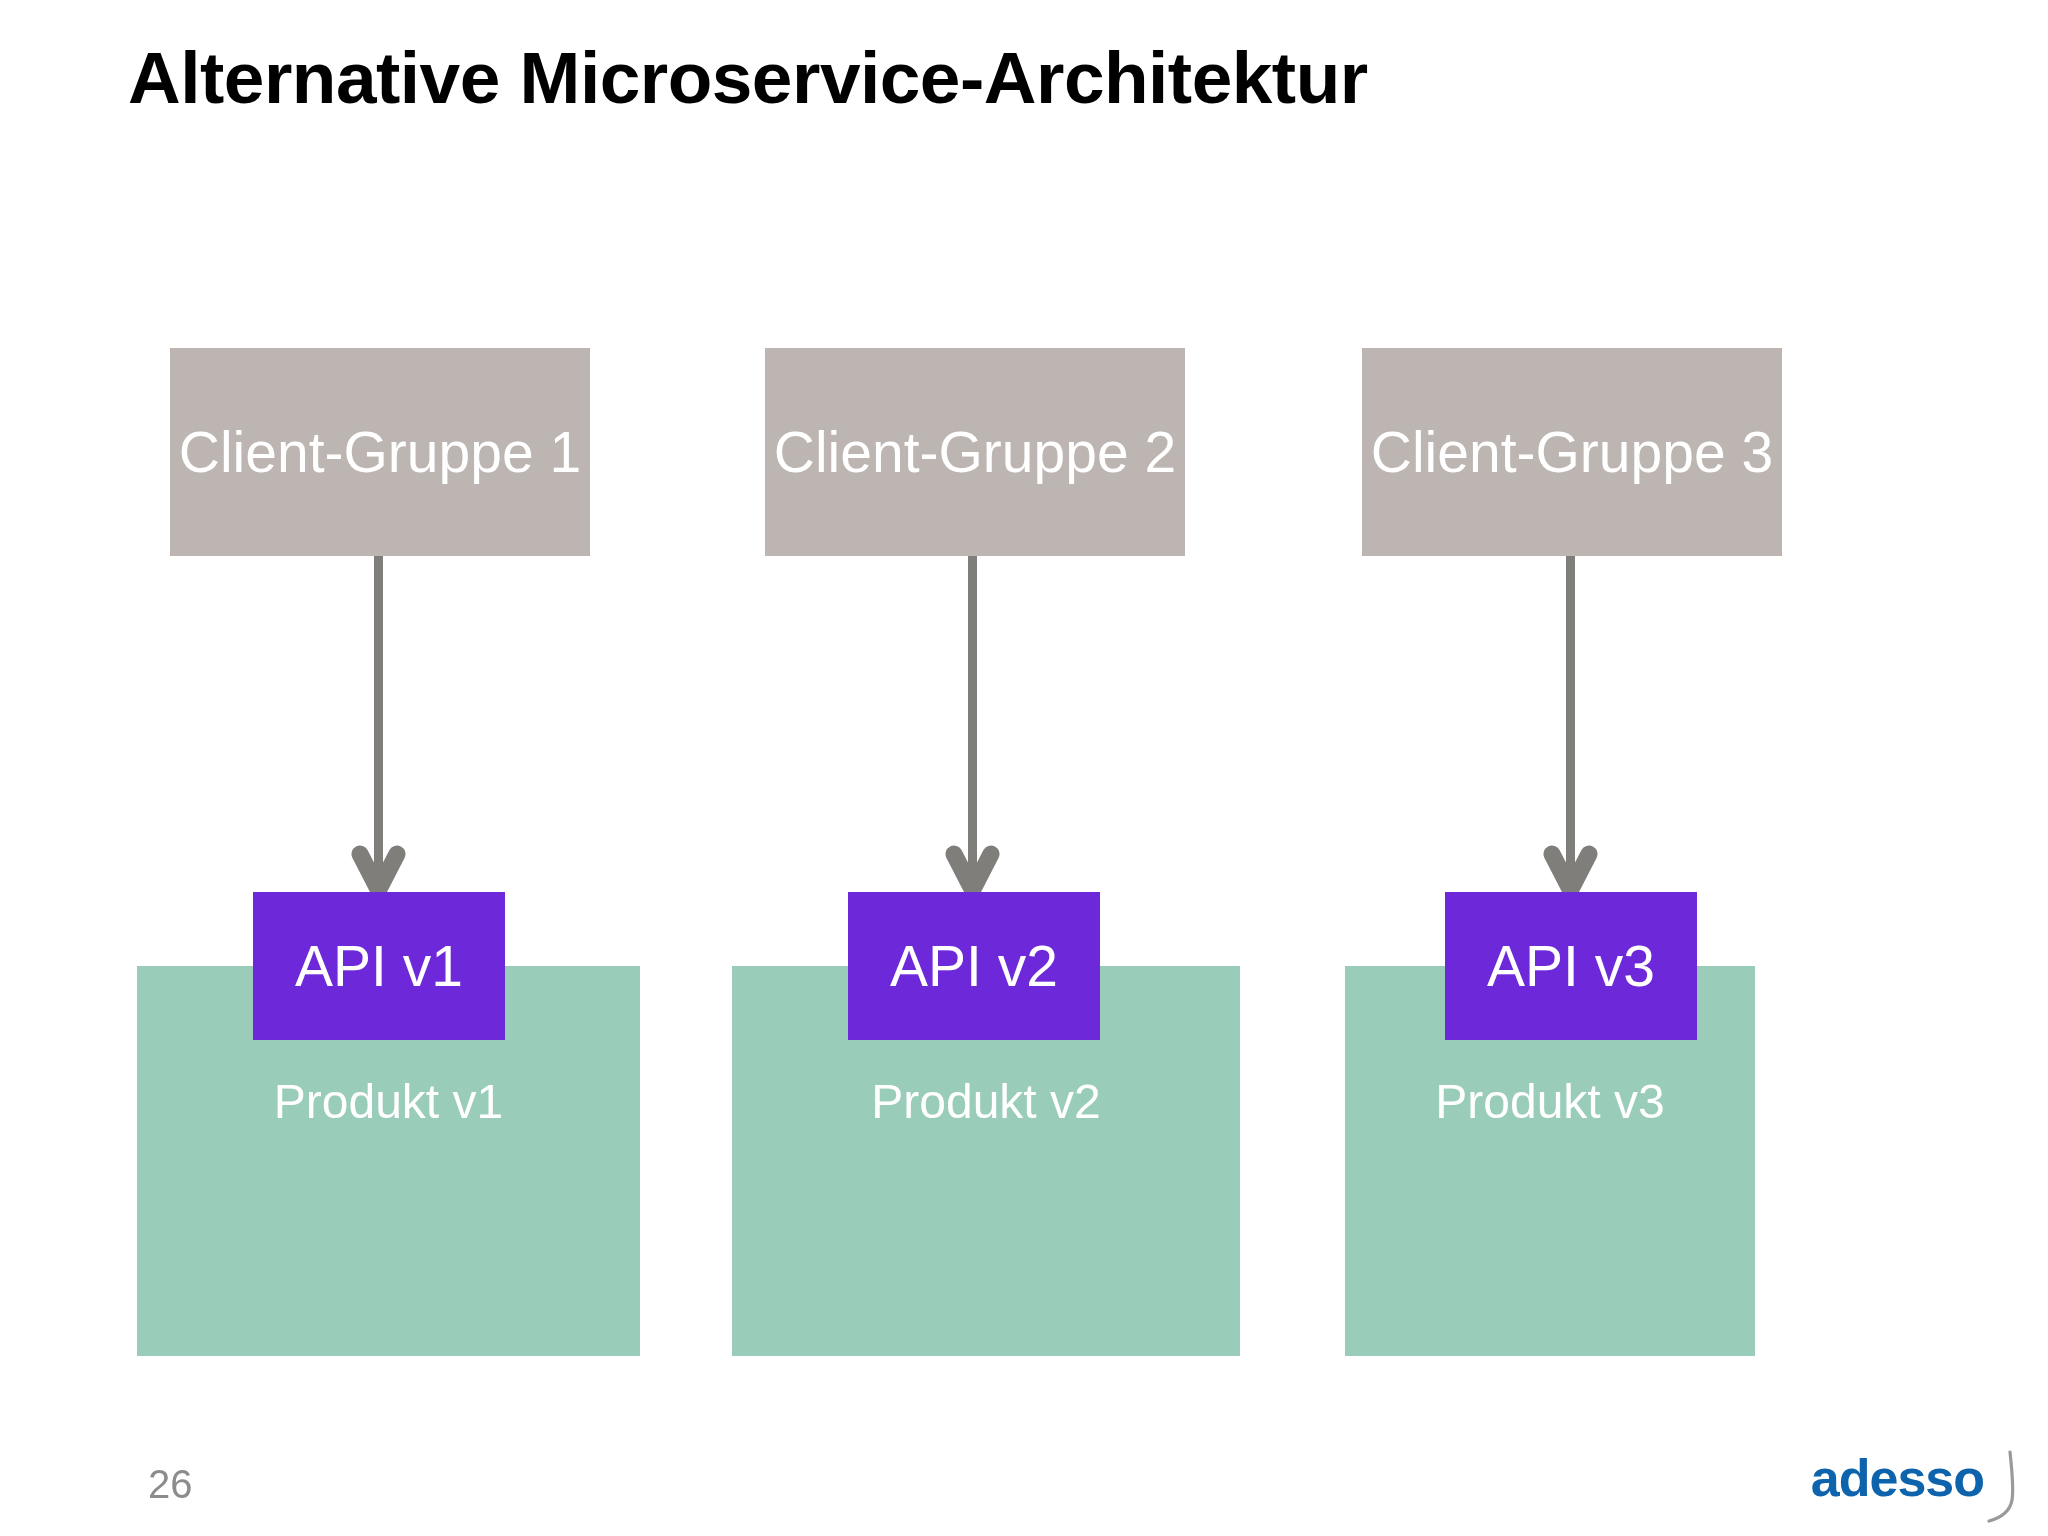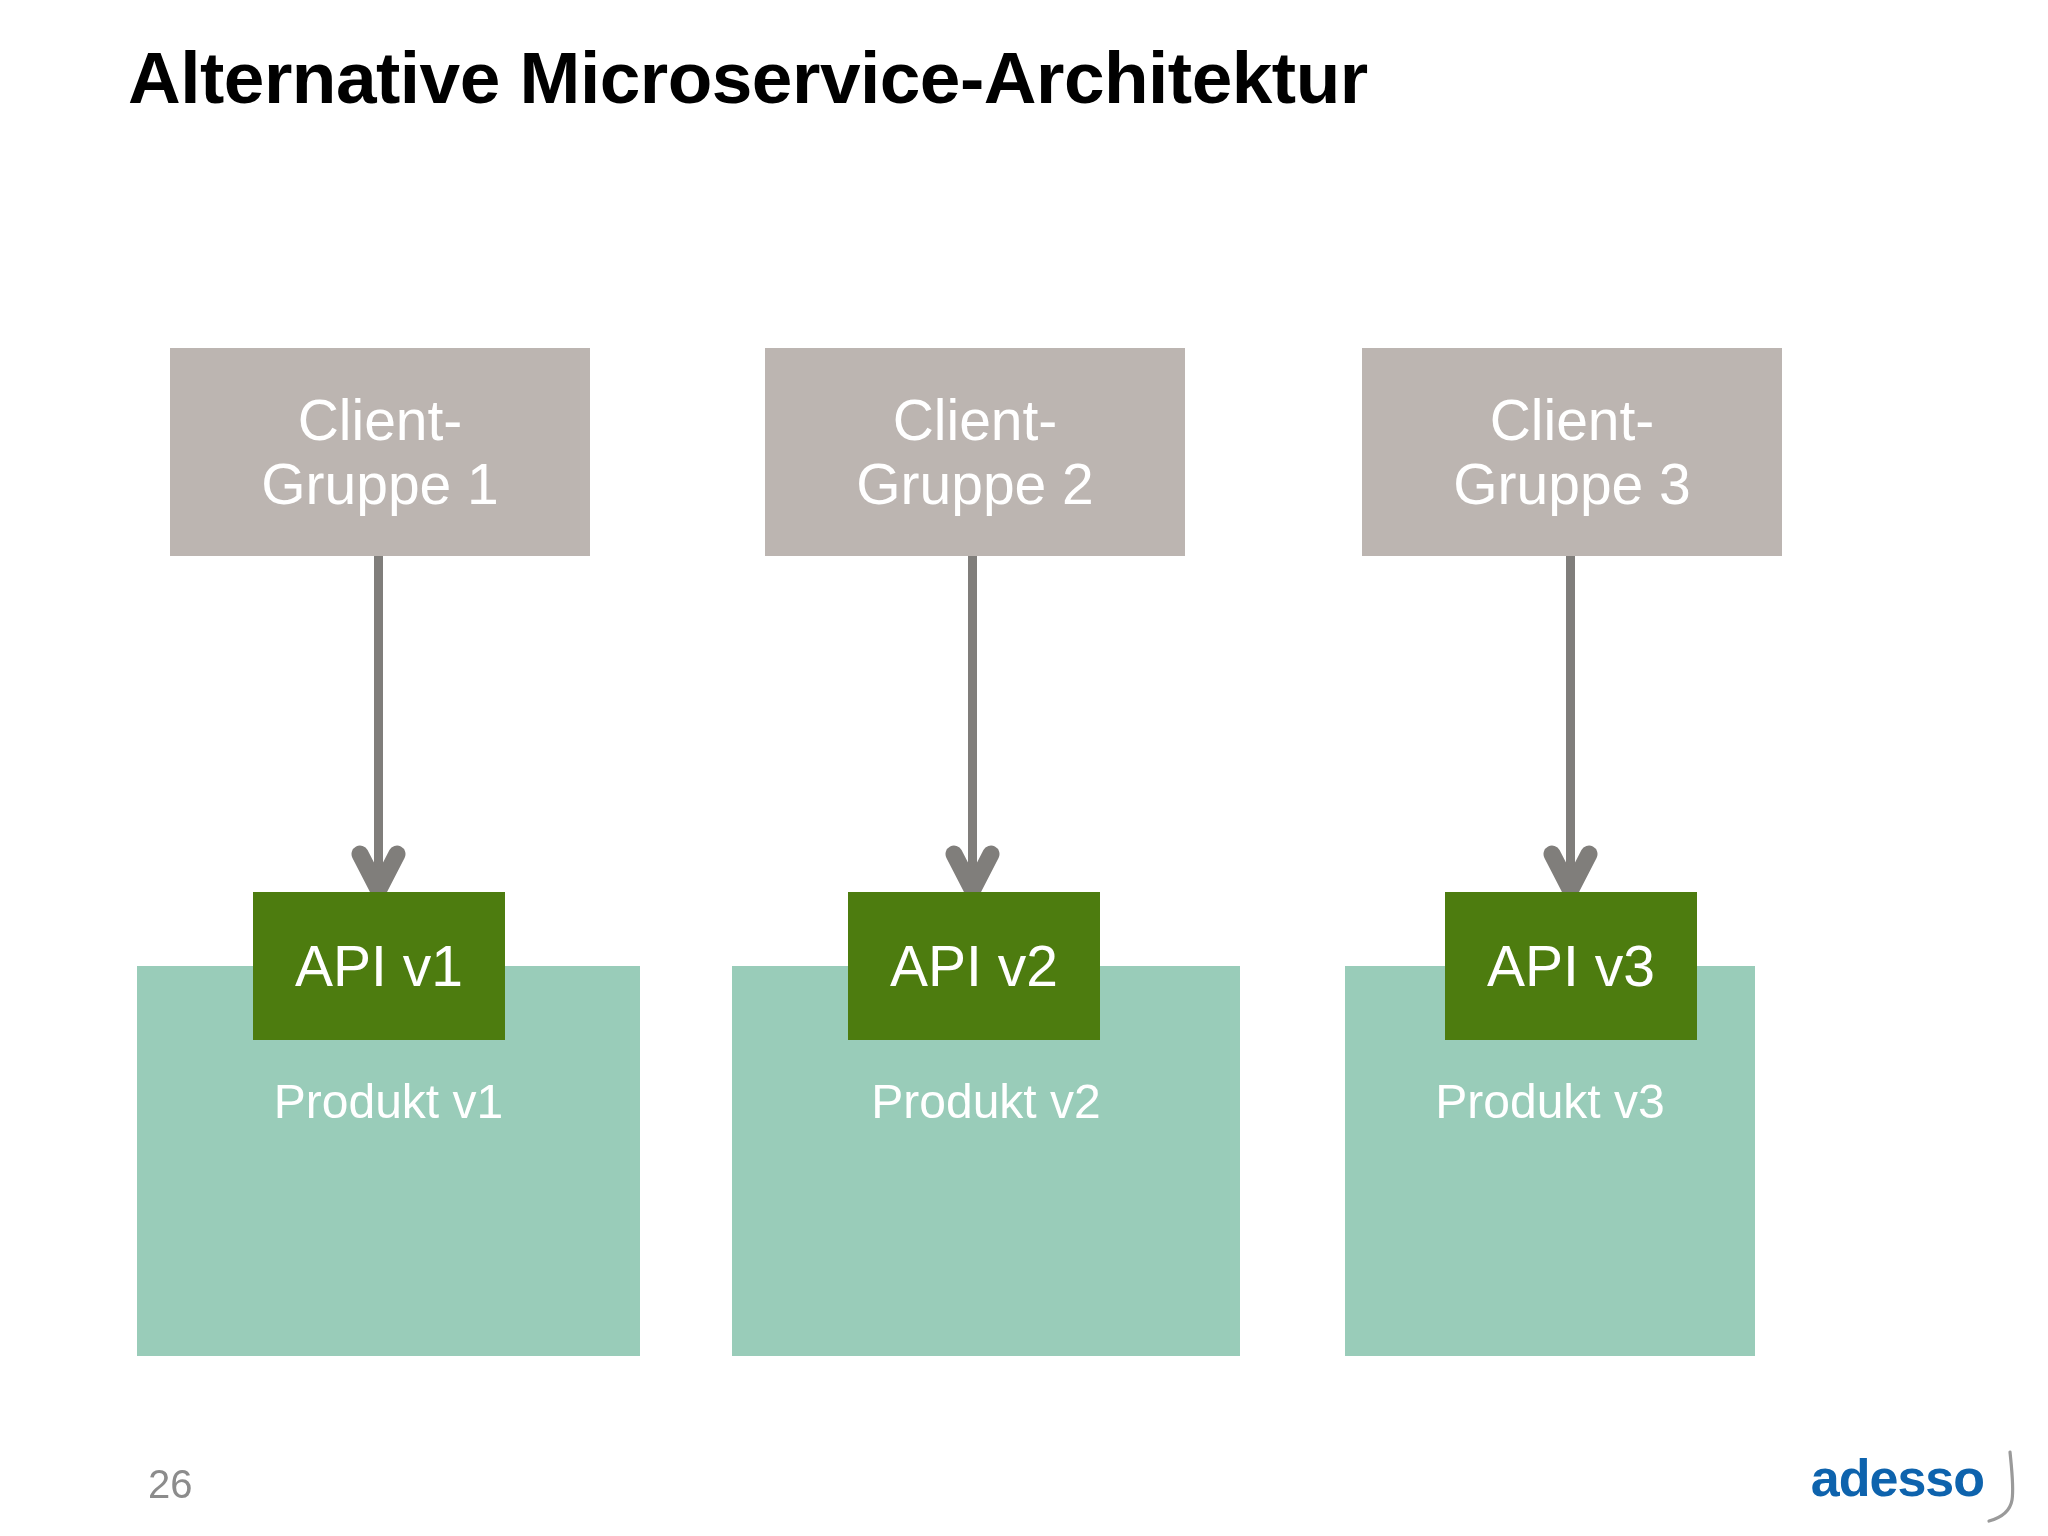--- a/index.html
+++ b/index.html
@@ -55,21 +55,21 @@
   .col-3 { left: 1209px; }
 
   
   .client-box {
     position: absolute;
     top: 348px;
     width: 420px;
     height: 208px;
     background: #bcb5b1;
     display: flex;
-    flex-direction: column;
+    flex-direction: row;
     align-items: center;
     justify-content: center;
     color: #ffffff;
     font-size: 57px;
     line-height: 1.13;
     font-weight: normal;
   }
   .col-1 .client-box { left: 170px; }
   .col-2 .client-box { left: 169px; }
   .col-3 .client-box { left: 153px; }
@@ -104,21 +104,21 @@
   }
   .col-1 .produkt-box { left: 137px; width: 503px; }
   .col-2 .produkt-box { left: 136px; width: 508px; }
   .col-3 .produkt-box { left: 136px; width: 410px; }
 
   
   .api-box {
     position: absolute;
     top: 892px;
     height: 148px;
-    background: #4d7c0f;
+    background: #6d28d9;
     color: #ffffff;
     font-size: 57px;
     display: flex;
     align-items: center;
     justify-content: center;
     white-space: nowrap;
   }
   .col-1 .api-box { left: 253px; width: 252px; }
   .col-2 .api-box { left: 252px; width: 252px; }
   .col-3 .api-box { left: 236px; width: 252px; }

